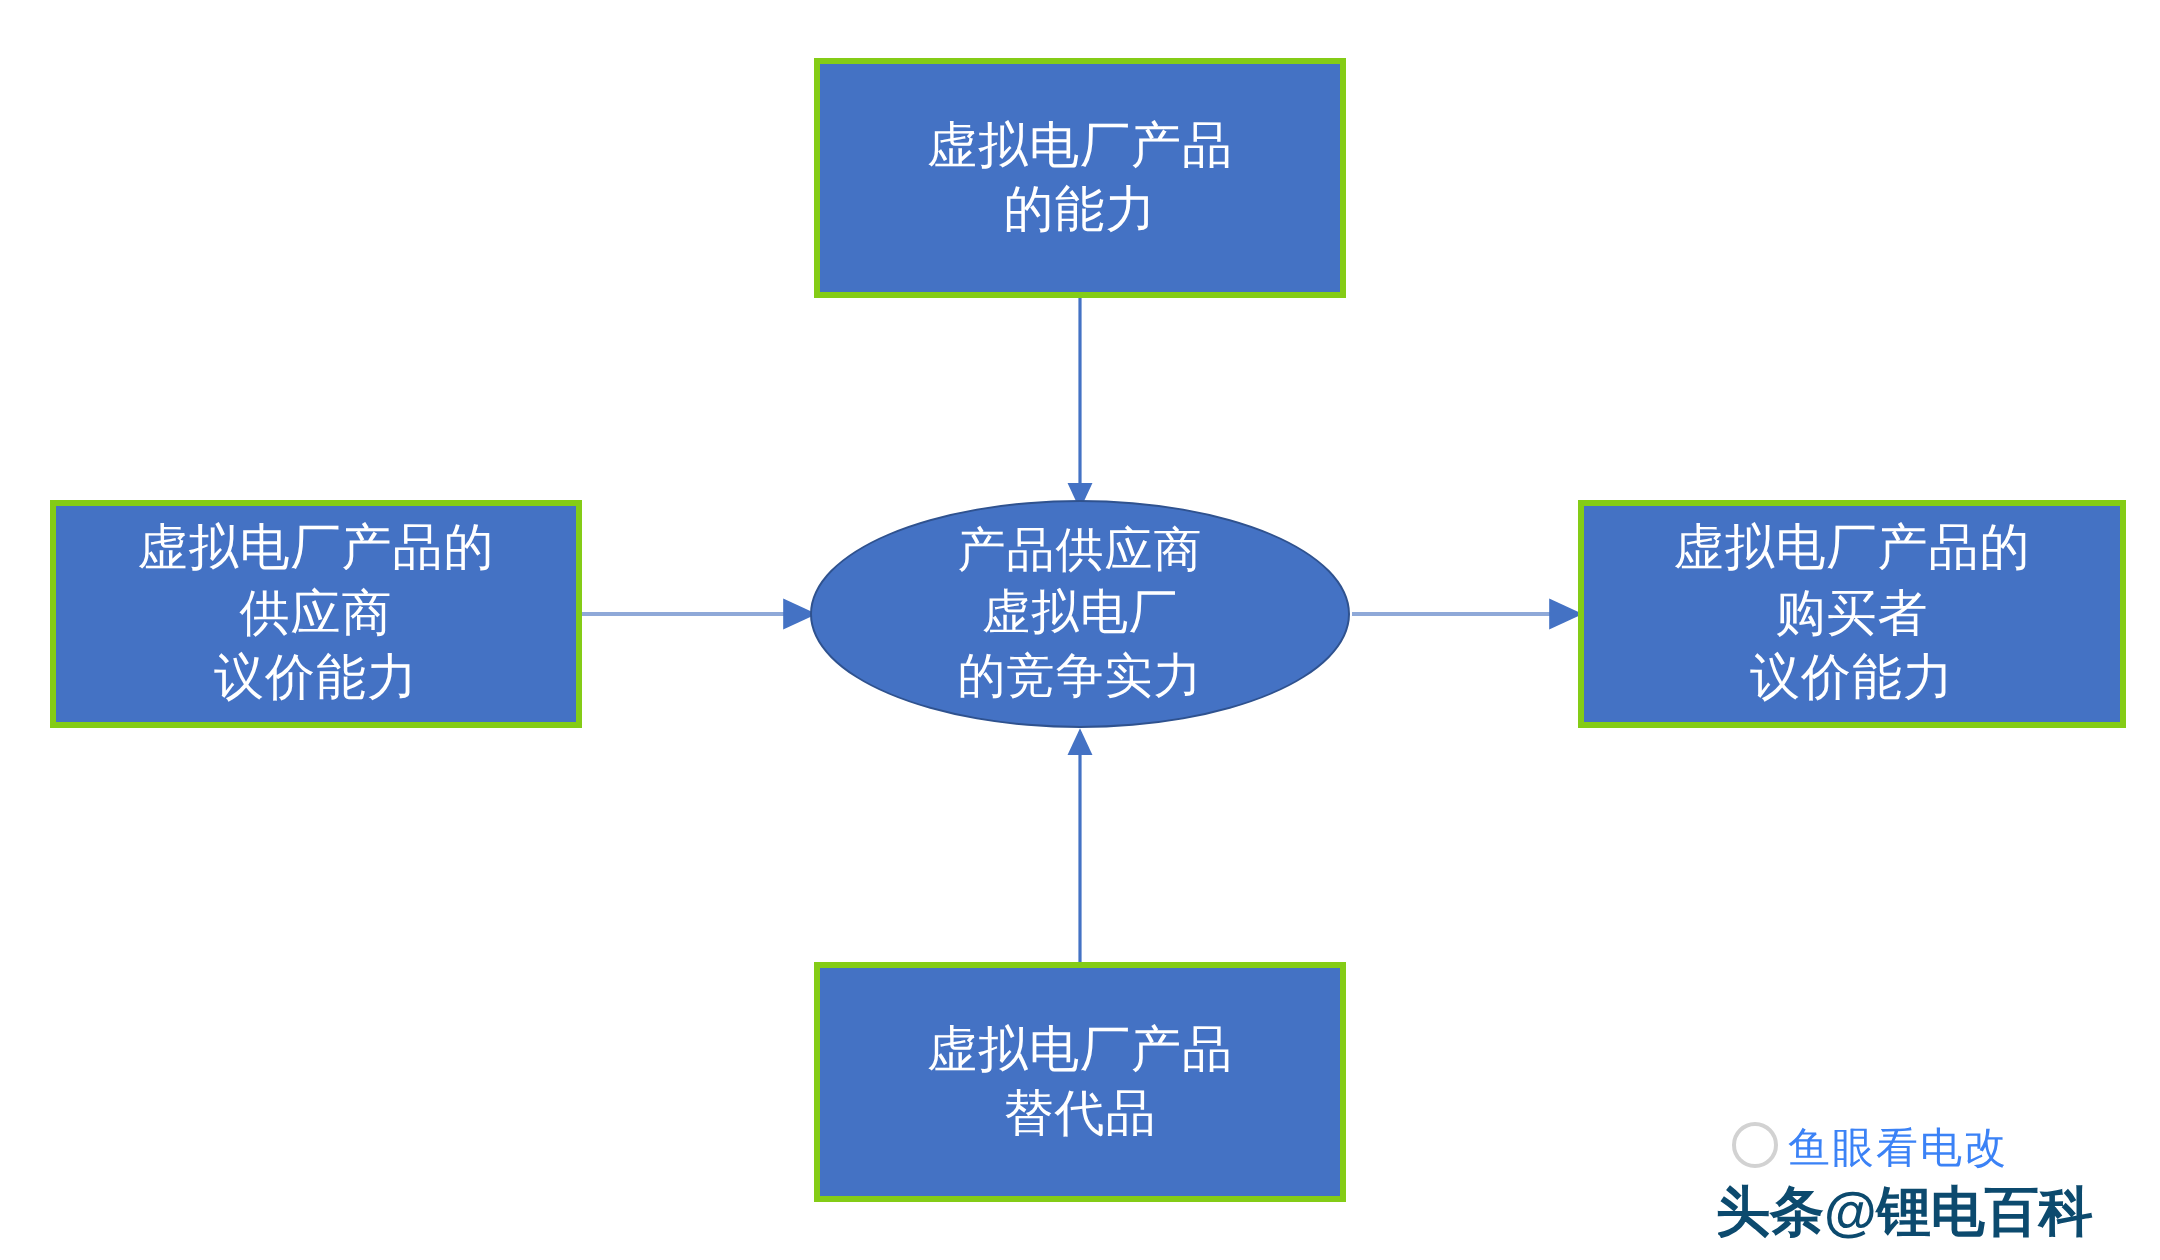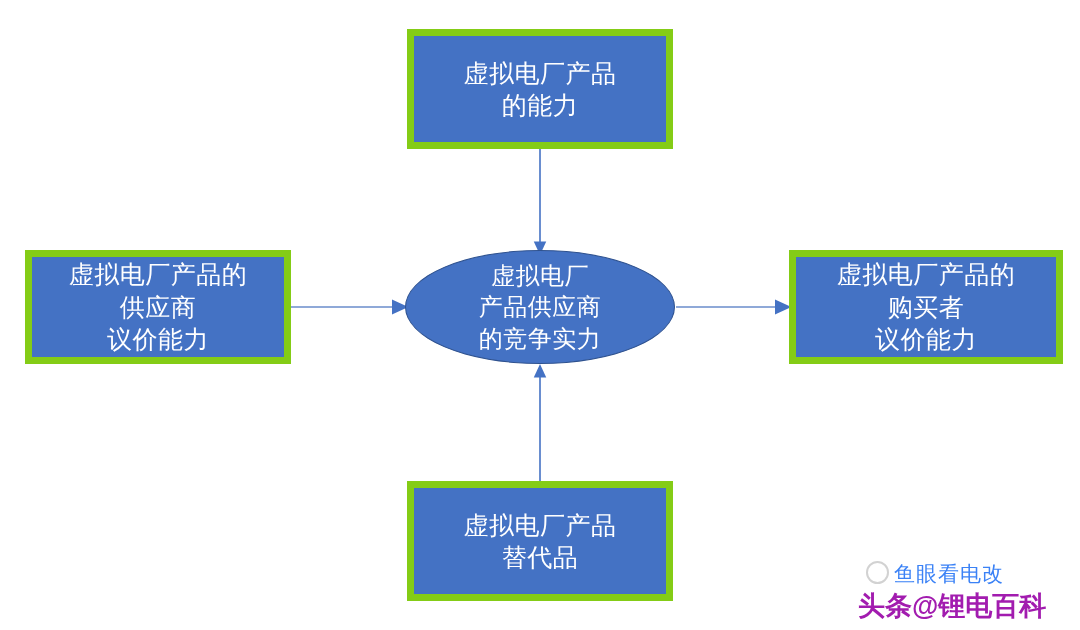--- a/index.html
+++ b/index.html
@@ -14,21 +14,21 @@
     position: relative;
     width: 1080px;
     height: 630px;
     background: #ffffff;
     overflow: hidden;
   }
   .node {
     position: absolute;
     box-sizing: border-box;
     background: #4472C4;
-    border: 7px solid #84cc16;
+    border: 3px solid #84cc16;
     color: #ffffff;
     display: flex;
     flex-direction: column;
     align-items: center;
     justify-content: center;
     text-align: center;
     line-height: 1.30;
     font-size: 25px;
     letter-spacing: 0.5px;
     z-index: 3;
@@ -76,21 +76,21 @@
     border: 2px solid #d2d2d2;
     vertical-align: -3px;
     margin-right: 5px;
     position: relative;
   }
   #wm-bottom {
     left: 858px;
     top: 588px;
     font-size: 27px;
     font-weight: bold;
-    color: #a21caf;
+    color: #0c4a6e;
     letter-spacing: 0px;
   }
 </style>
 </head>
 <body>
 
 <div id="canvas">
 
   <svg id="arrows" viewBox="0 0 1080 630" xmlns="http://www.w3.org/2000/svg">
     <defs>
@@ -113,22 +113,22 @@
     <span class="line">的能力</span>
   </div>
 
   <div class="node" id="node-left">
     <span class="line">虚拟电厂产品的</span>
     <span class="line">供应商</span>
     <span class="line">议价能力</span>
   </div>
 
   <div class="node ellipse" id="node-center">
+    <span class="line">产品供应商</span>
     <span class="line">虚拟电厂</span>
-    <span class="line">产品供应商</span>
     <span class="line">的竞争实力</span>
   </div>
 
   <div class="node" id="node-right">
     <span class="line">虚拟电厂产品的</span>
     <span class="line">购买者</span>
     <span class="line">议价能力</span>
   </div>
 
   <div class="node" id="node-bottom">

